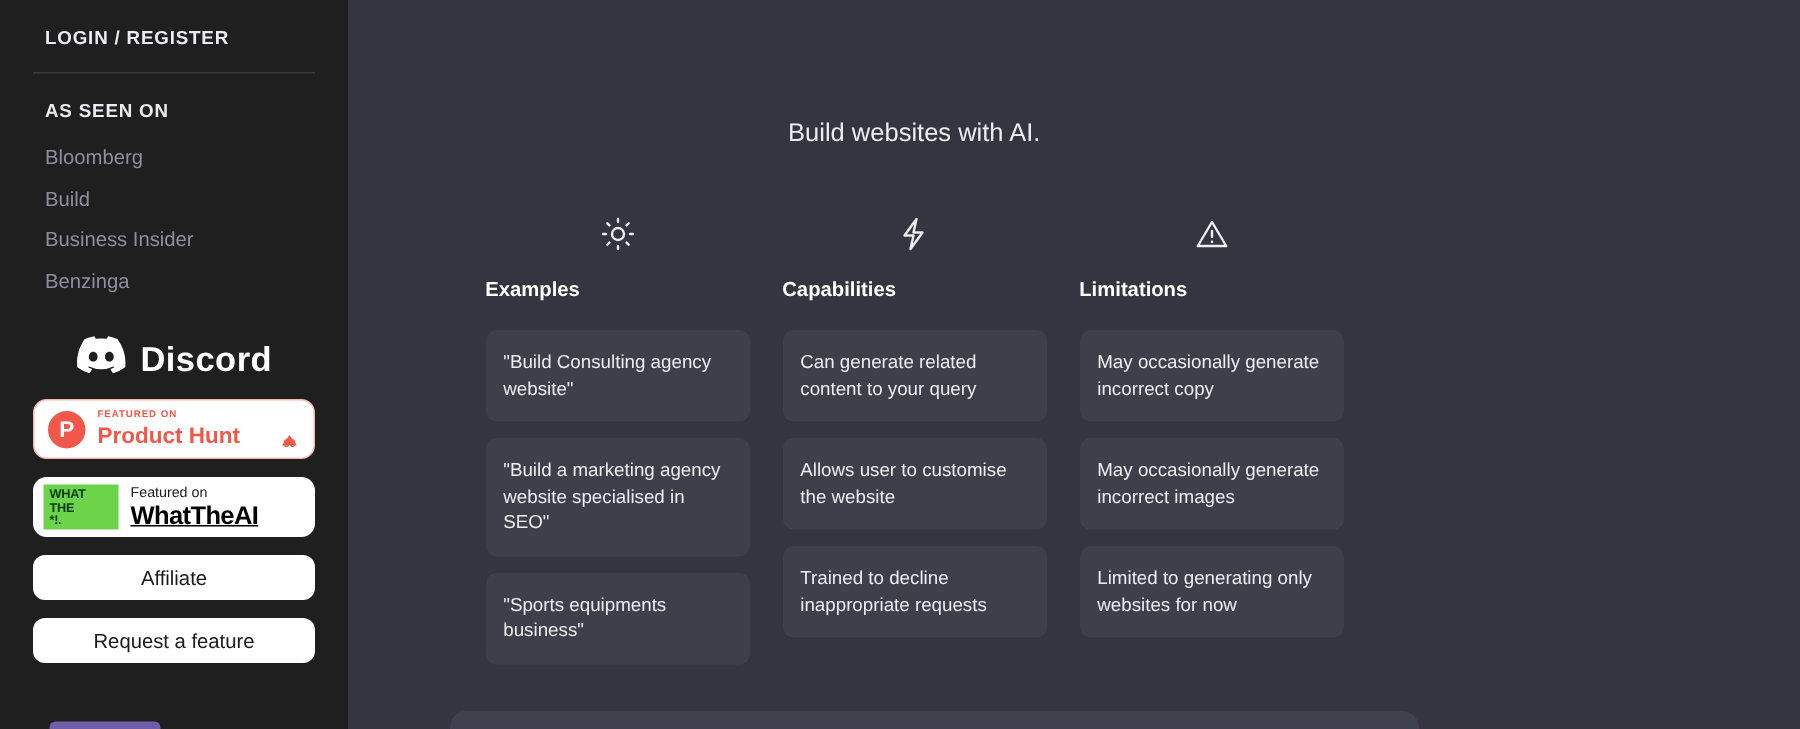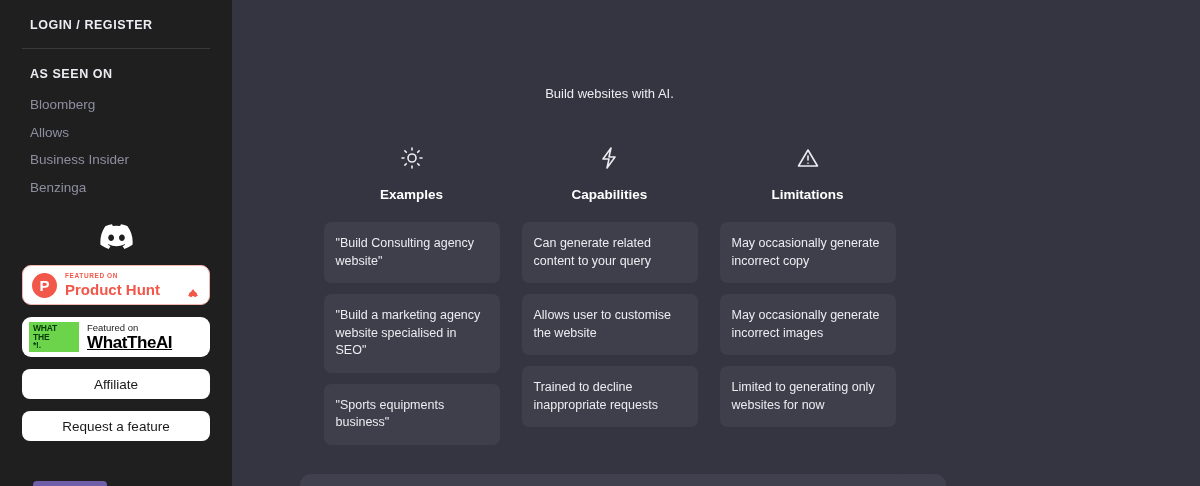--- a/index.html
+++ b/index.html
@@ -145,32 +145,32 @@
   }
   .hero { text-align: center; padding-top: 68px; }
   .hero h1 {
     color: #ffffff;
     font-size: 27px;
     font-weight: 700;
     letter-spacing: -.2px;
   }
   .hero p {
     color: #ececf1;
-    font-size: 13px;
-    margin-top: 18px;
+    font-size: 17px;
+    margin-top: 11px;
   }
 
   .columns {
     display: flex;
     justify-content: center;
     gap: 22px;
     margin-top: 42px;
   }
   .col { width: 176px; }
-  .col-head { text-align: center; }
+  .col-head { }
   .col-icon {
     height: 30px;
     display: flex; align-items: center; justify-content: center;
     color: #ececf1;
   }
   .col-title {
     color: #ffffff;
     font-size: 13.5px;
     font-weight: 600;
     margin-top: 14px;
@@ -210,31 +210,32 @@
   <aside class="sidebar">
 
     <a class="login-link">LOGIN / REGISTER</a>
 
     <div class="divider"></div>
 
     <div class="seen-on-title">AS SEEN ON</div>
 
     <ul class="press-list">
       <li class="press-item">Bloomberg</li>
-      <li class="press-item">Allows</li>
+      <li class="press-item">Build</li>
       <li class="press-item">Business Insider</li>
       <li class="press-item">Benzinga</li>
     </ul>
 
     <div class="discord-row">
       <span>
         <svg width="33" height="25" viewBox="0 0 71 55" fill="#ffffff">
           <path d="M60.1 4.9A58.5 58.5 0 0 0 45.6.4a.2.2 0 0 0-.2.1c-.6 1.1-1.3 2.6-1.8 3.7a54 54 0 0 0-16.2 0c-.5-1.2-1.2-2.6-1.9-3.7a.2.2 0 0 0-.2-.1 58.4 58.4 0 0 0-14.5 4.5.2.2 0 0 0-.1.1C1.6 18.8-1 32.3.3 45.6c0 .1 0 .2.1.2a58.8 58.8 0 0 0 17.7 9 .2.2 0 0 0 .3-.1 42 42 0 0 0 3.6-5.9.2.2 0 0 0-.1-.3 38.7 38.7 0 0 1-5.5-2.6.2.2 0 0 1 0-.4l1.1-.9a.2.2 0 0 1 .2 0 41.9 41.9 0 0 0 35.6 0 .2.2 0 0 1 .2 0l1.1.9a.2.2 0 0 1 0 .4 36.3 36.3 0 0 1-5.5 2.6.2.2 0 0 0-.1.3 47 47 0 0 0 3.6 5.9.2.2 0 0 0 .3.1 58.6 58.6 0 0 0 17.7-9 .2.2 0 0 0 .1-.2c1.6-15.3-2.6-28.7-11-40.6a.2.2 0 0 0-.1-.1zM23.7 37.5c-3.5 0-6.4-3.2-6.4-7.1s2.8-7.2 6.4-7.2c3.6 0 6.5 3.3 6.4 7.2 0 3.9-2.8 7.1-6.4 7.1zm23.7 0c-3.5 0-6.4-3.2-6.4-7.1s2.8-7.2 6.4-7.2c3.6 0 6.5 3.3 6.4 7.2 0 3.9-2.8 7.1-6.4 7.1z"></path>
         </svg>
       </span>
+      <span class="discord-word">Discord</span>
     </div>
 
     <div class="badge ph-badge">
       <span class="ph-logo">P</span>
       <span class="ph-text">
         <span class="ph-kicker">FEATURED ON</span>
         <span class="ph-name">Product Hunt</span>
       </span>
       <span class="ph-vote">
         <span class="ph-arrow"></span>

